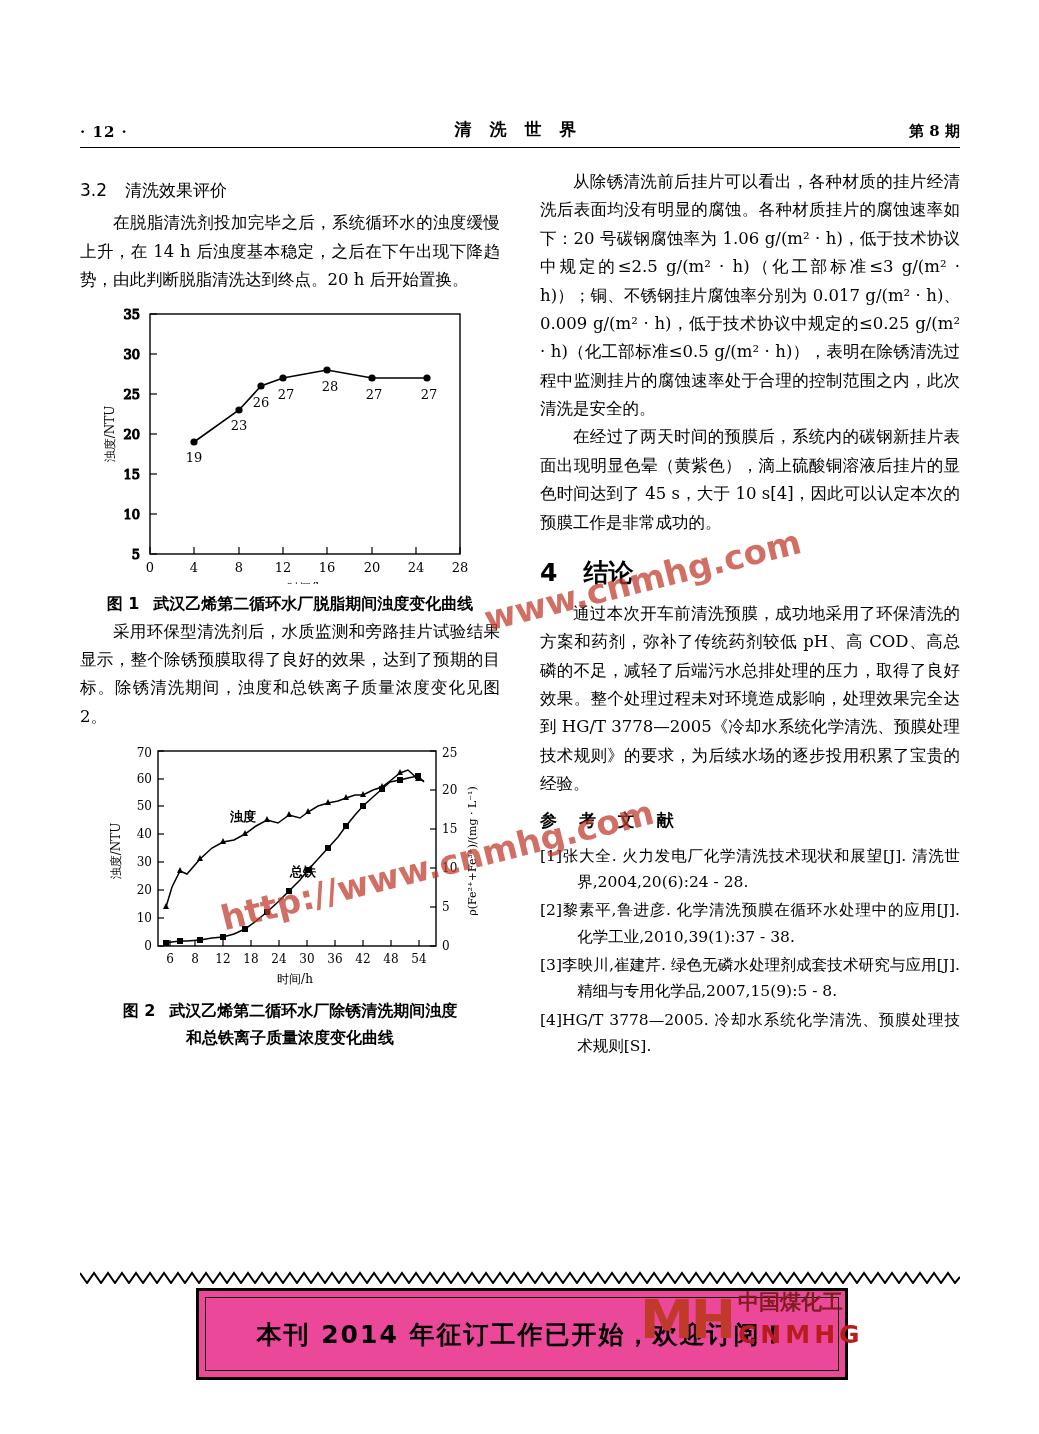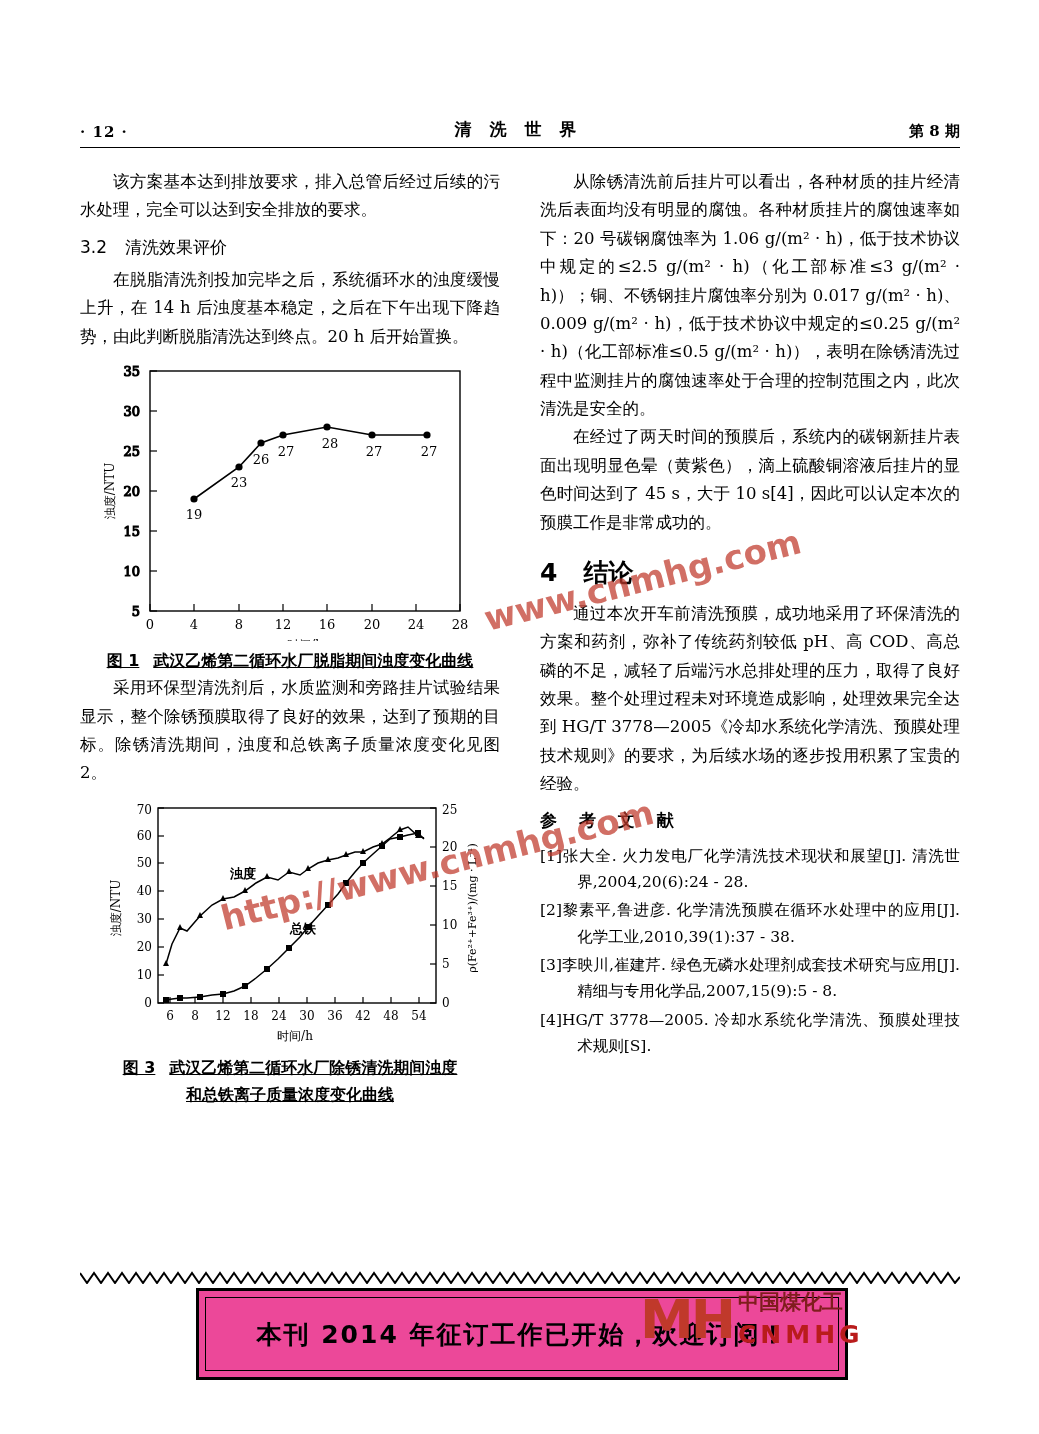--- a/index.html
+++ b/index.html
@@ -41,21 +41,20 @@
   .sec .num{margin-right:18px;}
   .sec-big{
     font-weight:bold;font-size:25px;margin:14px 0 6px 0;text-indent:0;
     font-family:"DejaVu Sans","Liberation Sans",sans-serif;
   }
   .sec-big .num{margin-right:26px;}
   .figcap{
     text-align:center;font-weight:bold;font-size:16px;text-indent:0;
     margin-top:6px;line-height:1.7;
     font-family:"DejaVu Sans","Liberation Sans",sans-serif;
-    text-decoration:underline;
   }
   .figcap .lbl{margin-right:14px;}
   .refhead{
     text-align:left;font-weight:bold;font-size:17px;letter-spacing:8px;
     text-indent:0;margin:7px 0 8px 0;
     font-family:"DejaVu Sans","Liberation Sans",sans-serif;
   }
   .ref{
     text-indent:0;font-size:15.5px;line-height:1.7;margin-bottom:2px;
     padding-left:2.4em;text-align:justify;
@@ -117,21 +116,20 @@
 
   <div class="hdr">
     <span class="pno">· 12 ·</span>
     <span class="ttl">清 洗 世 界</span>
     <span class="iss">第 8 期</span>
   </div>
   <div class="hdr-rule"></div>
 
   <div class="col col-l">
 
-    <p>该方案基本达到排放要求，排入总管后经过后续的污水处理，完全可以达到安全排放的要求。</p>
 
     <p class="sec">
       <span class="num">3.2</span><span>清洗效果评价</span>
     </p>
 
     <p>在脱脂清洗剂投加完毕之后，系统循环水的浊度缓慢上升，在 14 h 后浊度基本稳定，之后在下午出现下降趋势，由此判断脱脂清洗达到终点。20 h 后开始置换。</p>
 
     <div class="fig">
       <div class="figbox" style="width:400px;height:280px;">
         <svg width="400" height="280" viewBox="0 0 400 280">
@@ -306,21 +304,21 @@
           <text x="140" y="80" font-size="13" font-family="DejaVu Sans, sans-serif" font-weight="bold">浊度</text>
           <text x="200" y="135" font-size="13" font-family="DejaVu Sans, sans-serif" font-weight="bold">总铁</text>
 
           <text x="30" y="110" class="ax-label" text-anchor="middle" transform="rotate(-90 30 110)">浊度/NTU</text>
           <text x="386" y="110" font-size="11" text-anchor="middle" transform="rotate(-90 386 110)" font-family="DejaVu Serif, serif">ρ(Fe²⁺+Fe³⁺)/(mg · L⁻¹)</text>
           <text x="205" y="242" class="ax-label" text-anchor="middle">时间/h</text>
         </svg>
       </div>
       <div class="figcap">
         <div>
-          <span class="lbl">图 3</span><span>武汉乙烯第二循环水厂除锈清洗期间浊度</span>
+          <span class="lbl">图 2</span><span>武汉乙烯第二循环水厂除锈清洗期间浊度</span>
         </div>
         <div>和总铁离子质量浓度变化曲线</div>
       </div>
     </div>
   </div>
 
   <div class="col col-r">
 
     <p>从除锈清洗前后挂片可以看出，各种材质的挂片经清洗后表面均没有明显的腐蚀。各种材质挂片的腐蚀速率如下：20 号碳钢腐蚀率为 1.06 g/(m² · h)，低于技术协议中规定的≤2.5 g/(m² · h)（化工部标准≤3 g/(m² · h)）；铜、不锈钢挂片腐蚀率分别为 0.017 g/(m² · h)、0.009 g/(m² · h)，低于技术协议中规定的≤0.25 g/(m² · h)（化工部标准≤0.5 g/(m² · h)），表明在除锈清洗过程中监测挂片的腐蚀速率处于合理的控制范围之内，此次清洗是安全的。</p>
     <p>在经过了两天时间的预膜后，系统内的碳钢新挂片表面出现明显色晕（黄紫色），滴上硫酸铜溶液后挂片的显色时间达到了 45 s，大于 10 s[4]，因此可以认定本次的预膜工作是非常成功的。</p>

